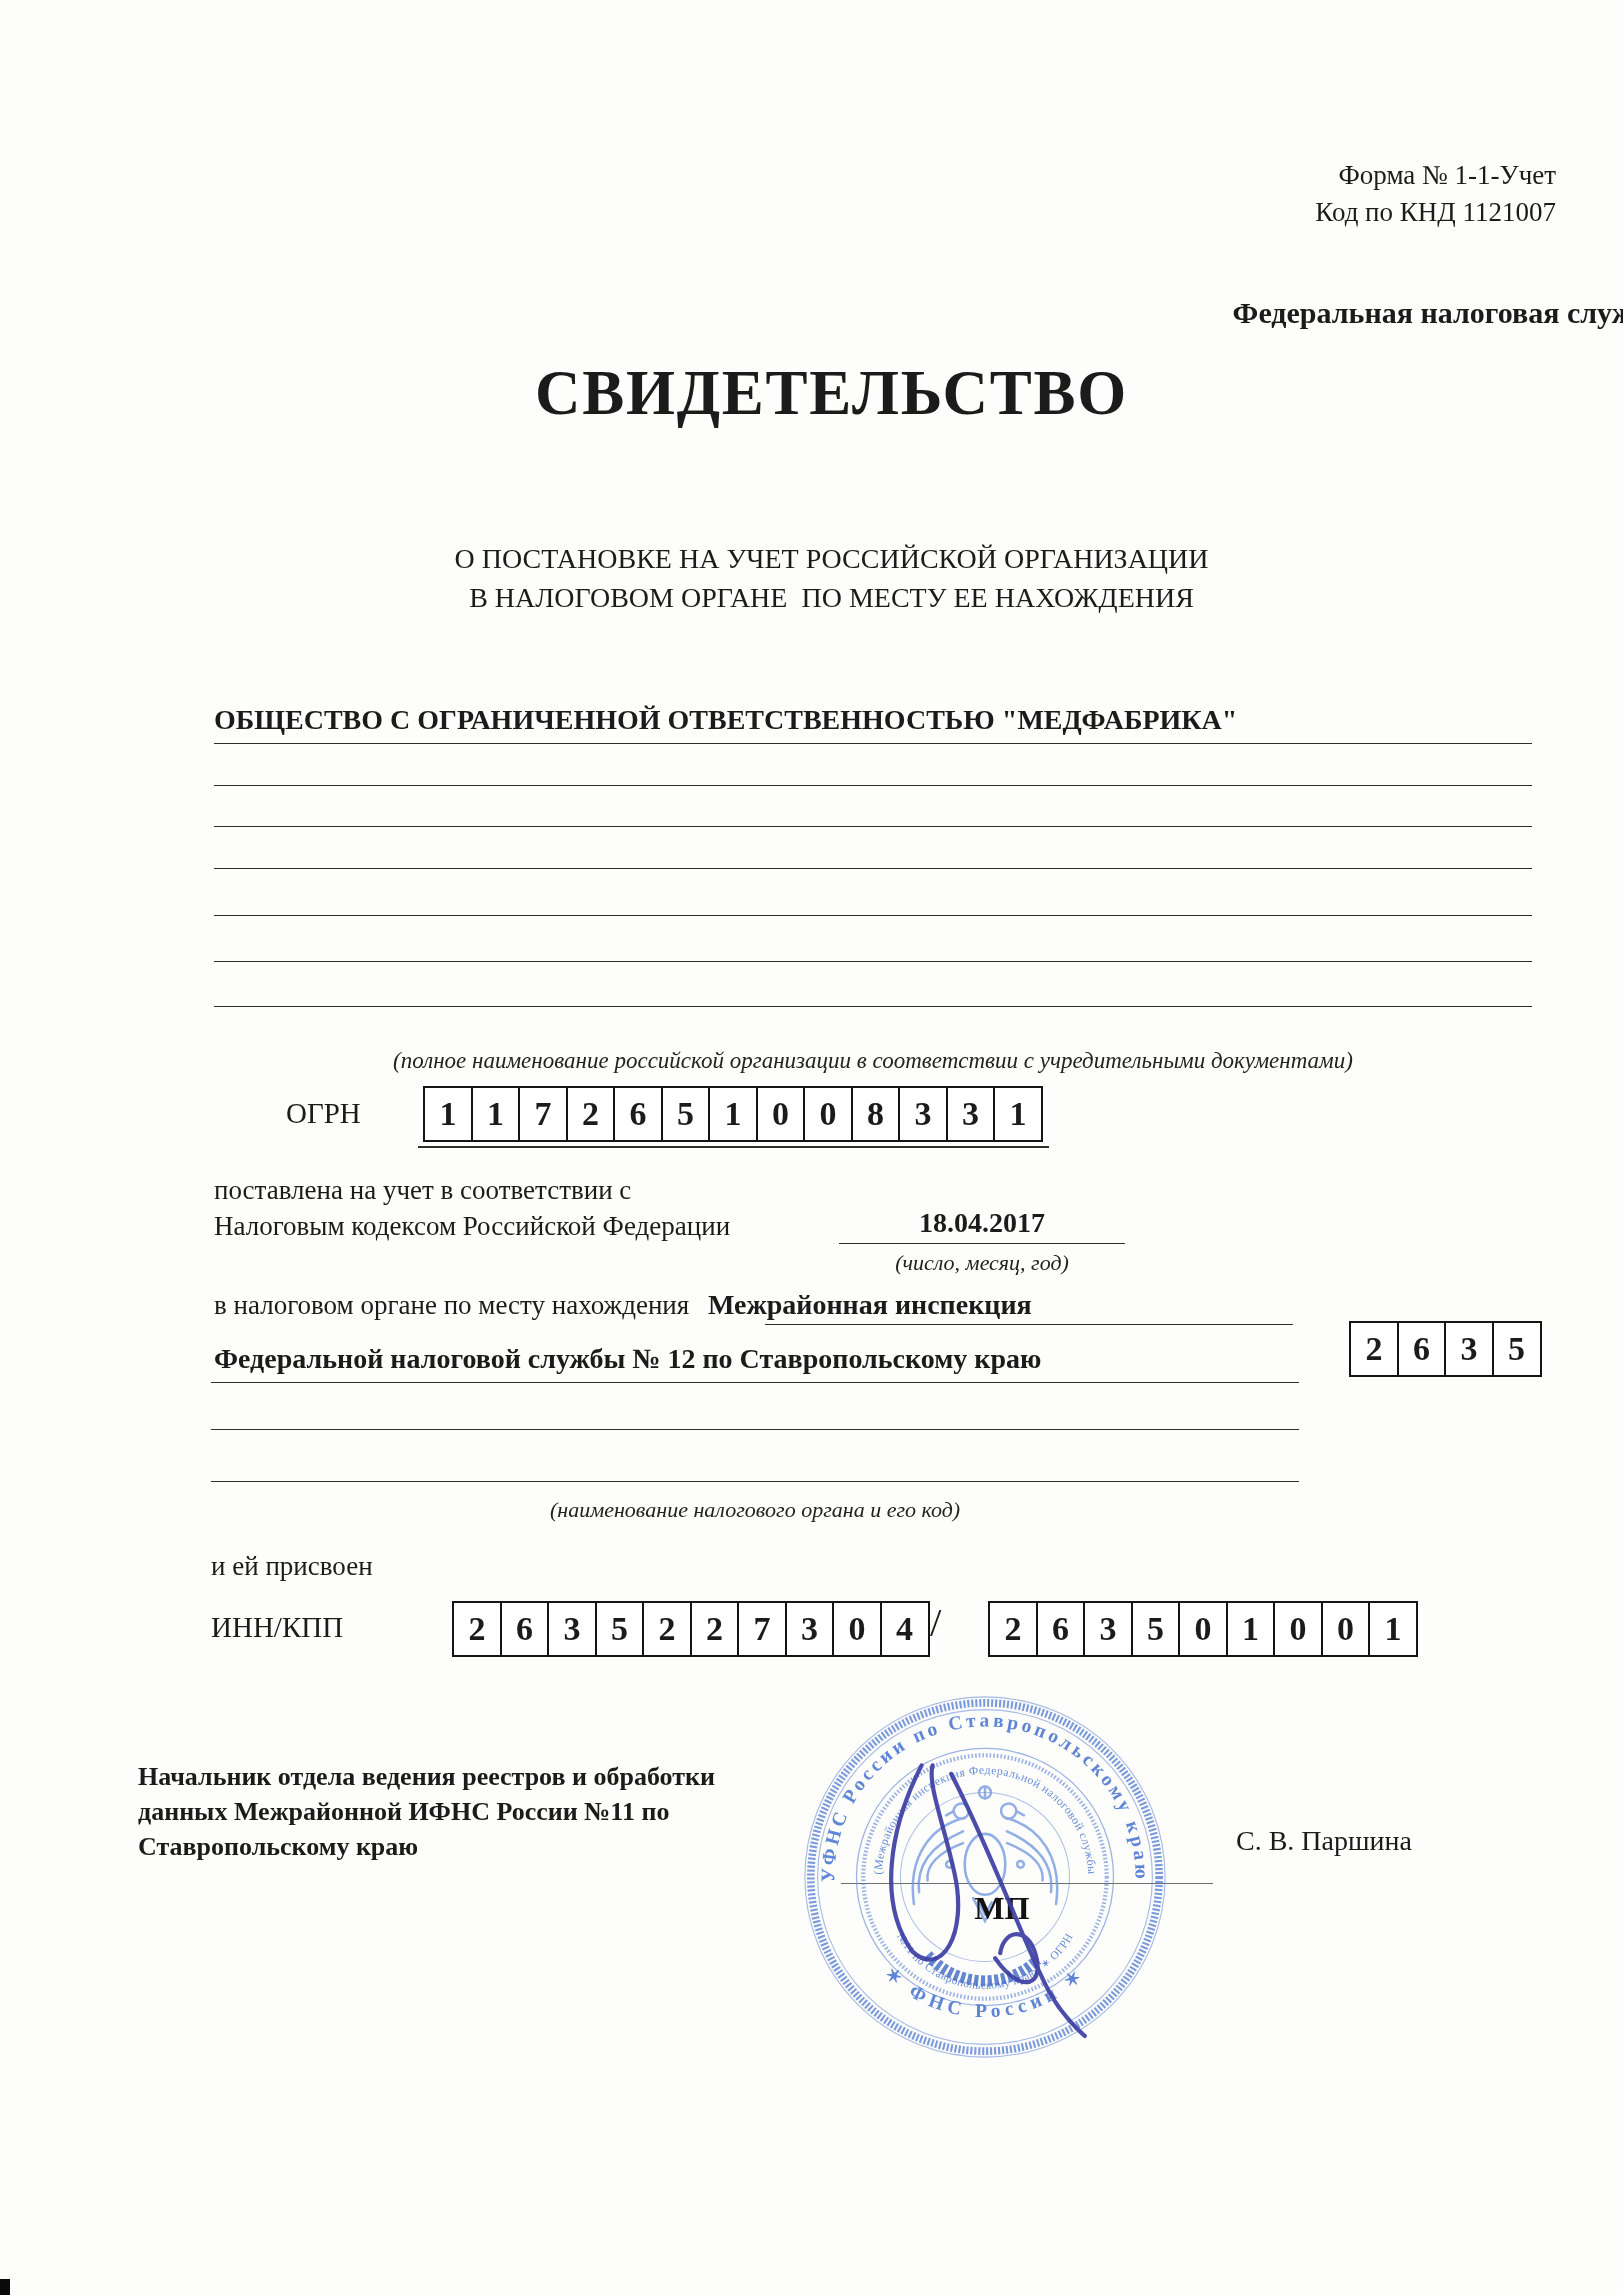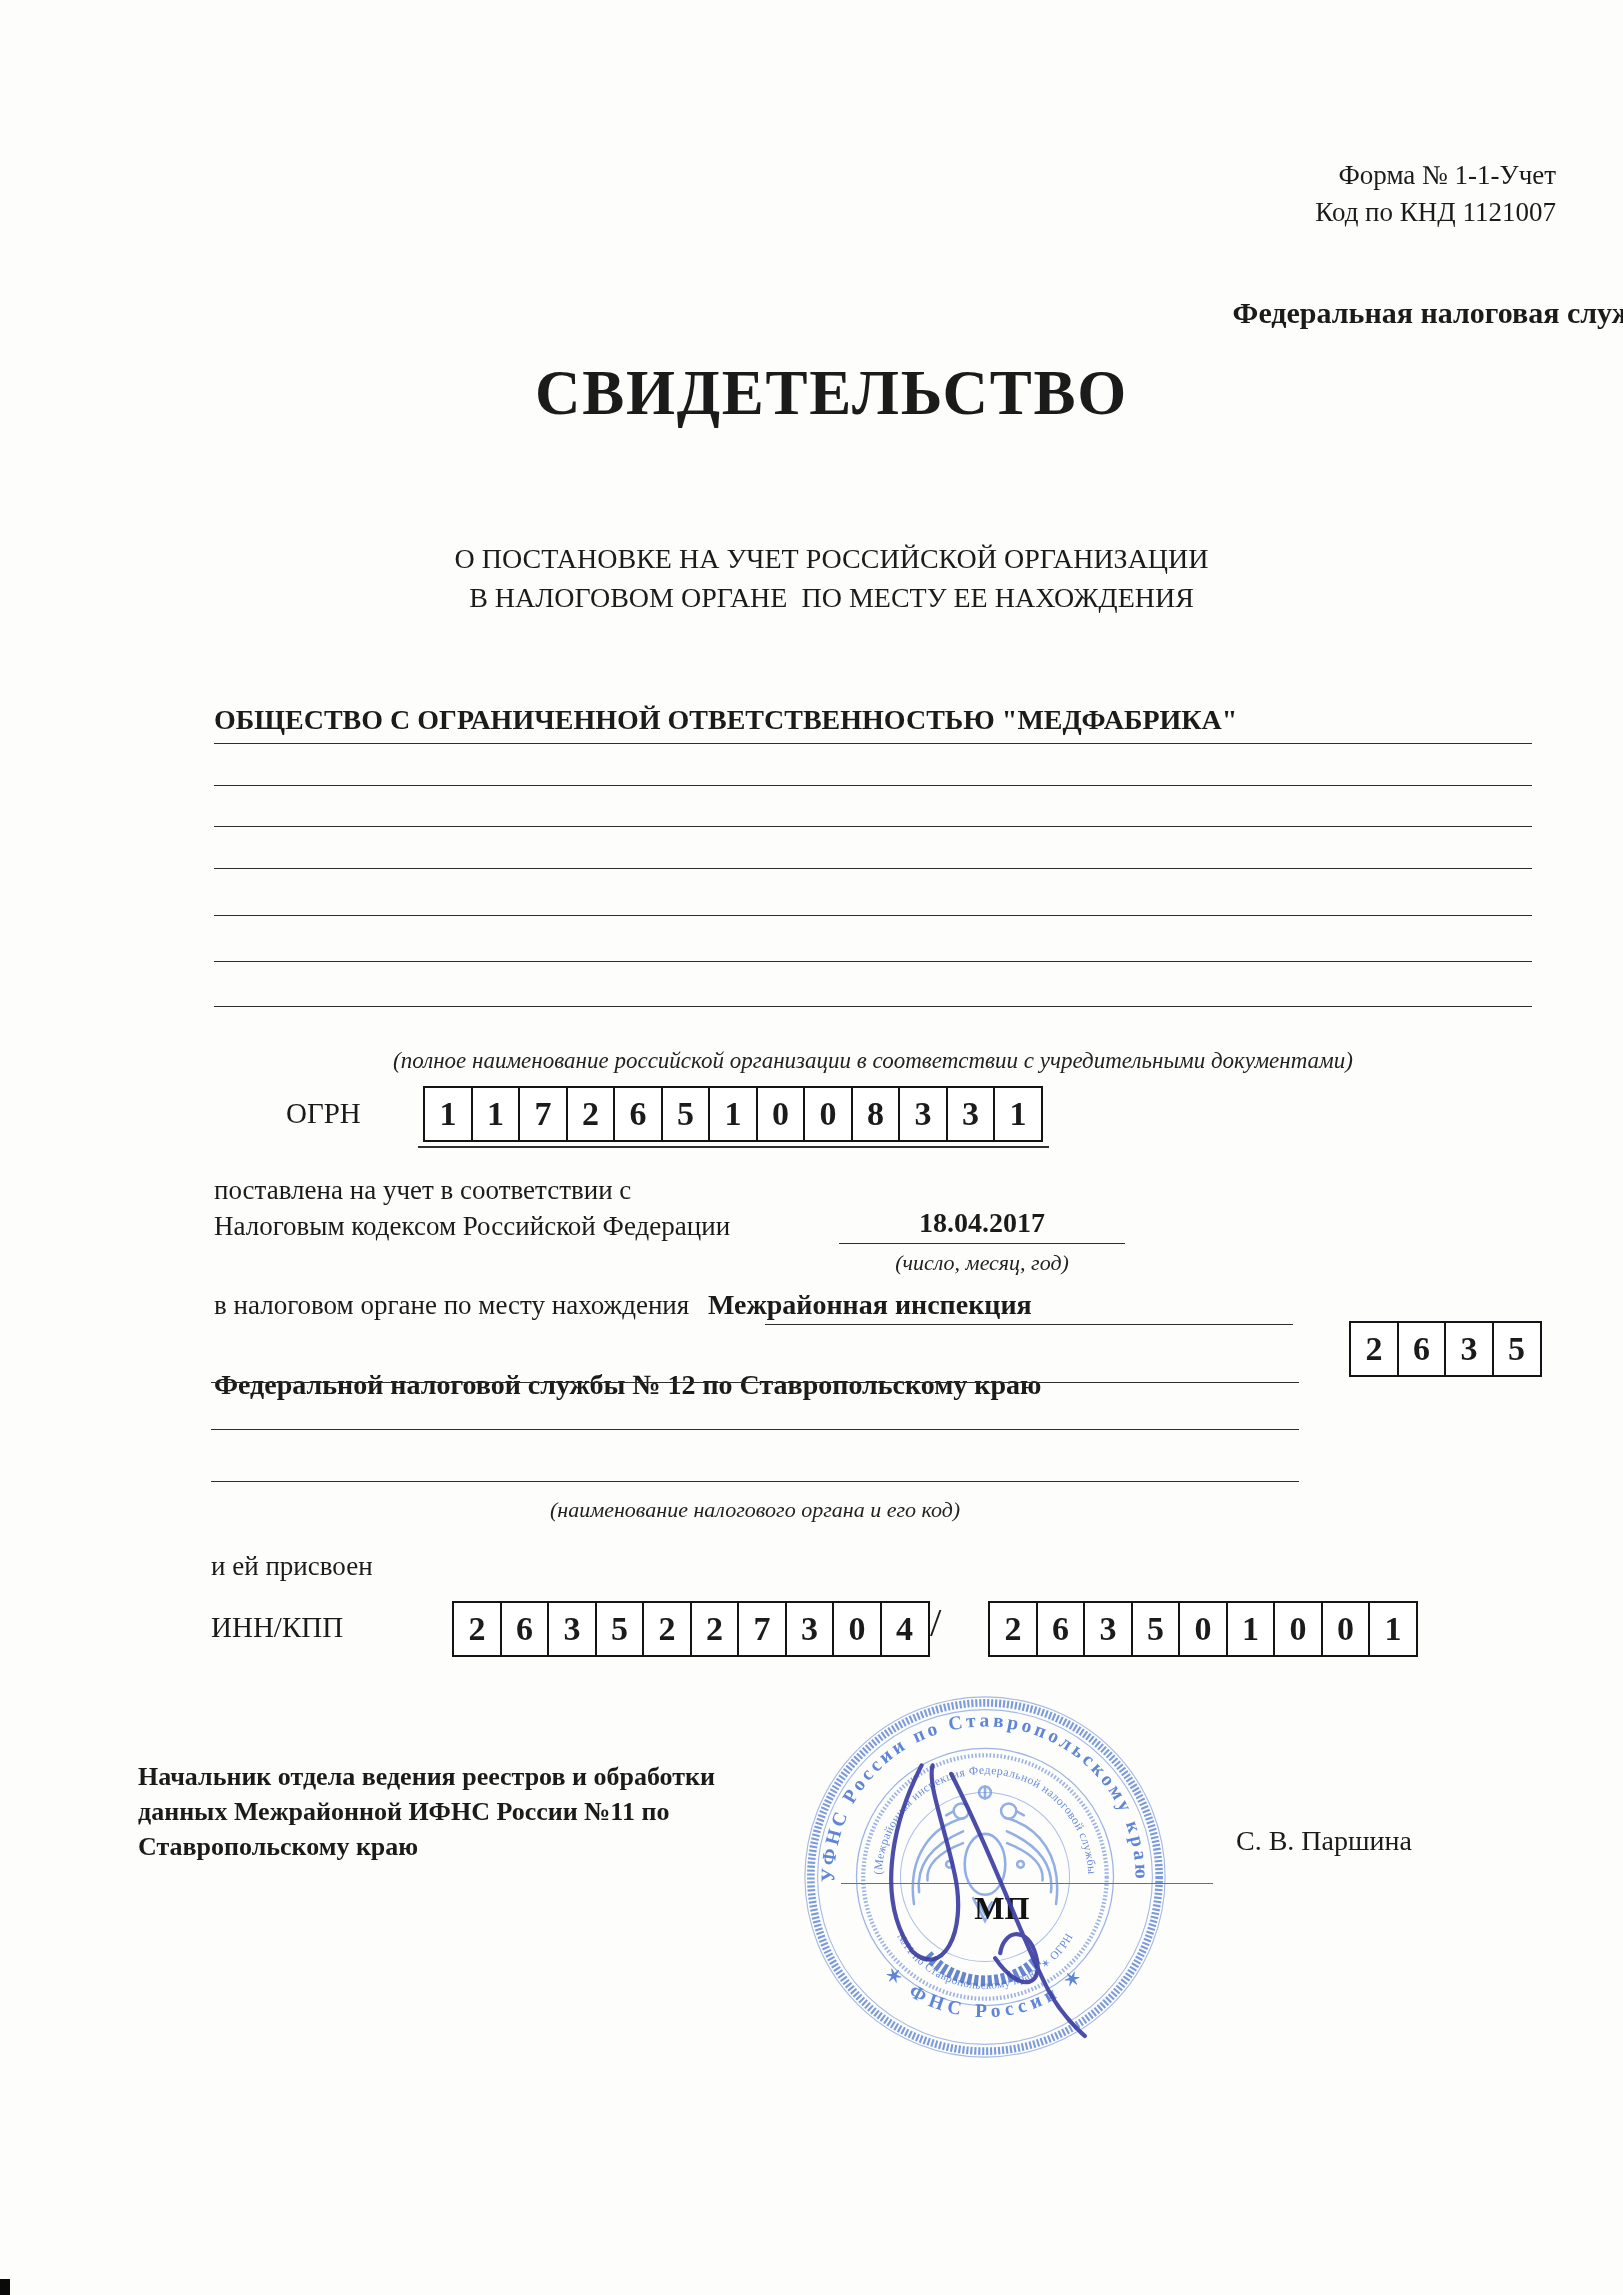--- a/index.html
+++ b/index.html
@@ -22,21 +22,21 @@
   .caption{font-style:italic;font-size:23px;color:#222;}
   .caption-center{text-align:center;}
   .cells{display:flex;}
   .cell{
     width:46px;height:52px;margin-right:-2.5px;border:2.5px solid #141414;background:#fff;
     display:flex;align-items:center;justify-content:center;
     font-weight:bold;font-size:34px;font-family:"Liberation Serif",serif;
   }
   .field-label{font-size:29px;}
   .row-text{font-size:27px;}
-  .bold{font-weight:bold;margin-top:26px;}
+  .bold{font-weight:bold;}
   .date-field{width:286px;text-align:center;font-weight:bold;font-size:28px;}
   .sign-title{font-size:26px;line-height:1.34;white-space:pre-line;}
   .signer-name{font-size:28px;}
   .sig-line{height:0;border-top:1.7px solid #6f6f6f;}
   .corner-mark{background:#0a0a0a;}
   .stamp-wrap{left:799px;top:1691px;width:372px;height:372px;}
   .stamp-wrap svg{display:block;}
 </style>
 </head>
 <body>

